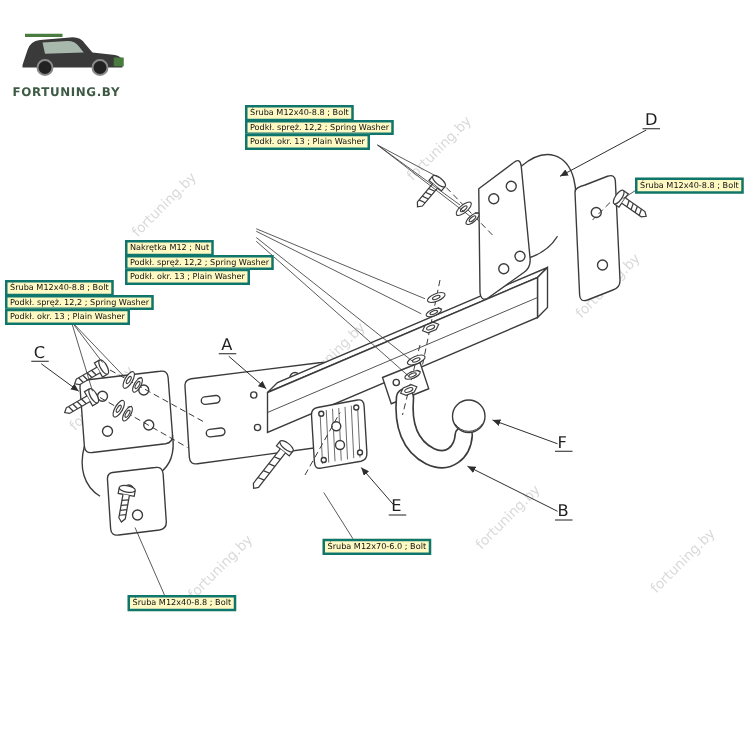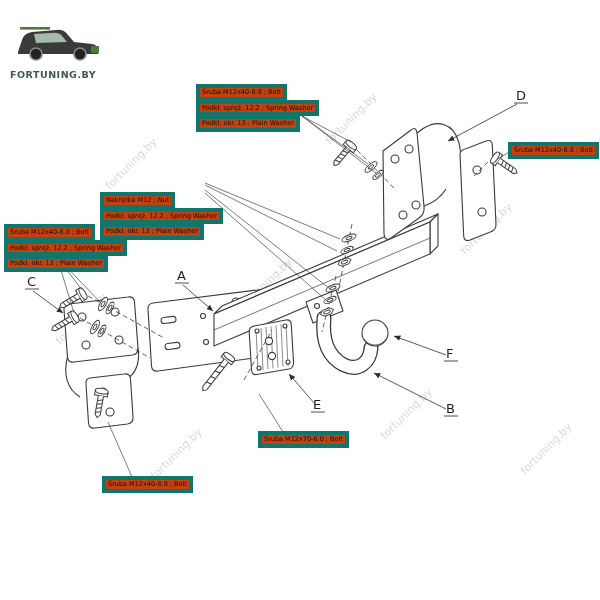--- a/index.html
+++ b/index.html
@@ -1,20 +1,20 @@
 <!DOCTYPE html>
 <html><head>
 <meta charset="utf-8">
 <style>
   html,body{margin:0;padding:0;background:#fff;}
   .stage{position:relative;width:600px;height:600px;background:#fff;overflow:hidden;
          font-family:"DejaVu Sans",sans-serif;}
   .stage > svg{position:absolute;left:0;top:0;}
   .callout{position:absolute;z-index:5;}
-  .callout .row{border:4px solid #0f766e;background:#c2410c;padding:0 2px;
+  .callout .row{border:2px solid #0f766e;background:#fef9c3;padding:0 2px;
                 font-size:6.5px;line-height:8.5px;color:#111;
                 white-space:nowrap;width:max-content;}
   .callout .row + .row{margin-top:-1px;}
   .logo{position:absolute;left:10px;top:24px;width:104px;z-index:4;}
   .logo .brand{font-size:9.5px;font-weight:bold;letter-spacing:0.5px;color:#3e5a44;margin-top:1px;}
 </style>
 </head>
 <body>
 
 <div class="stage">

